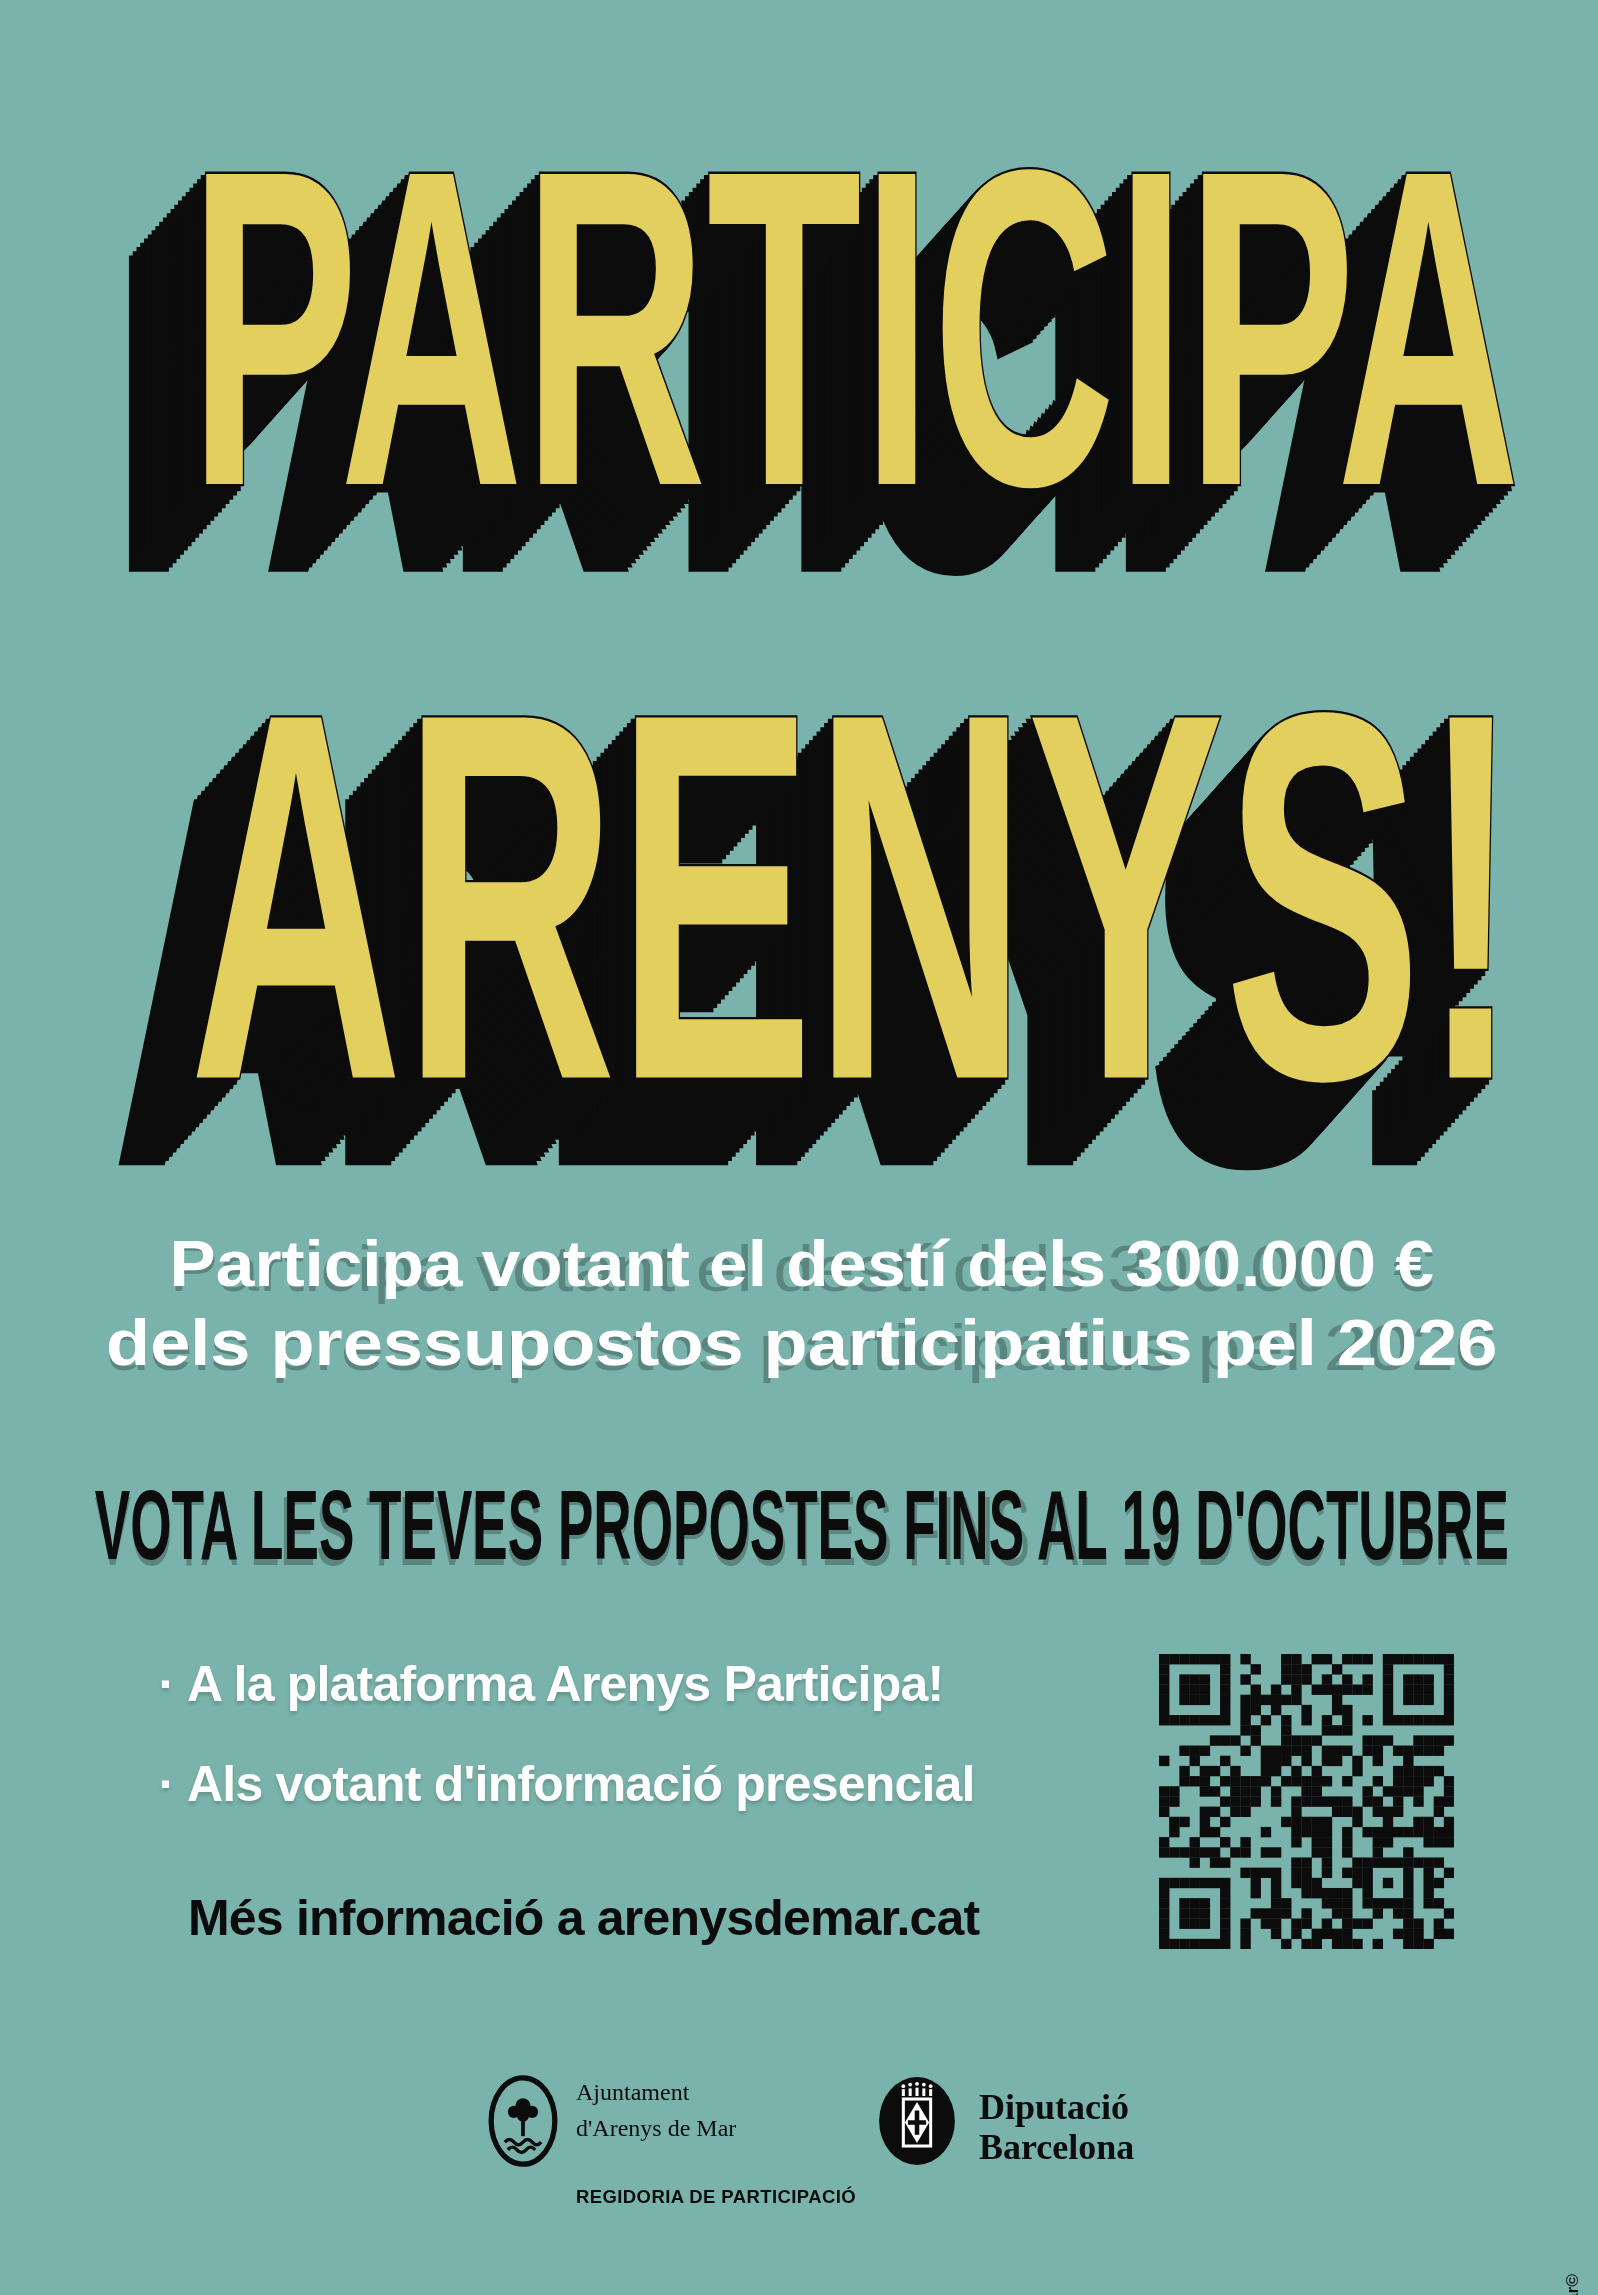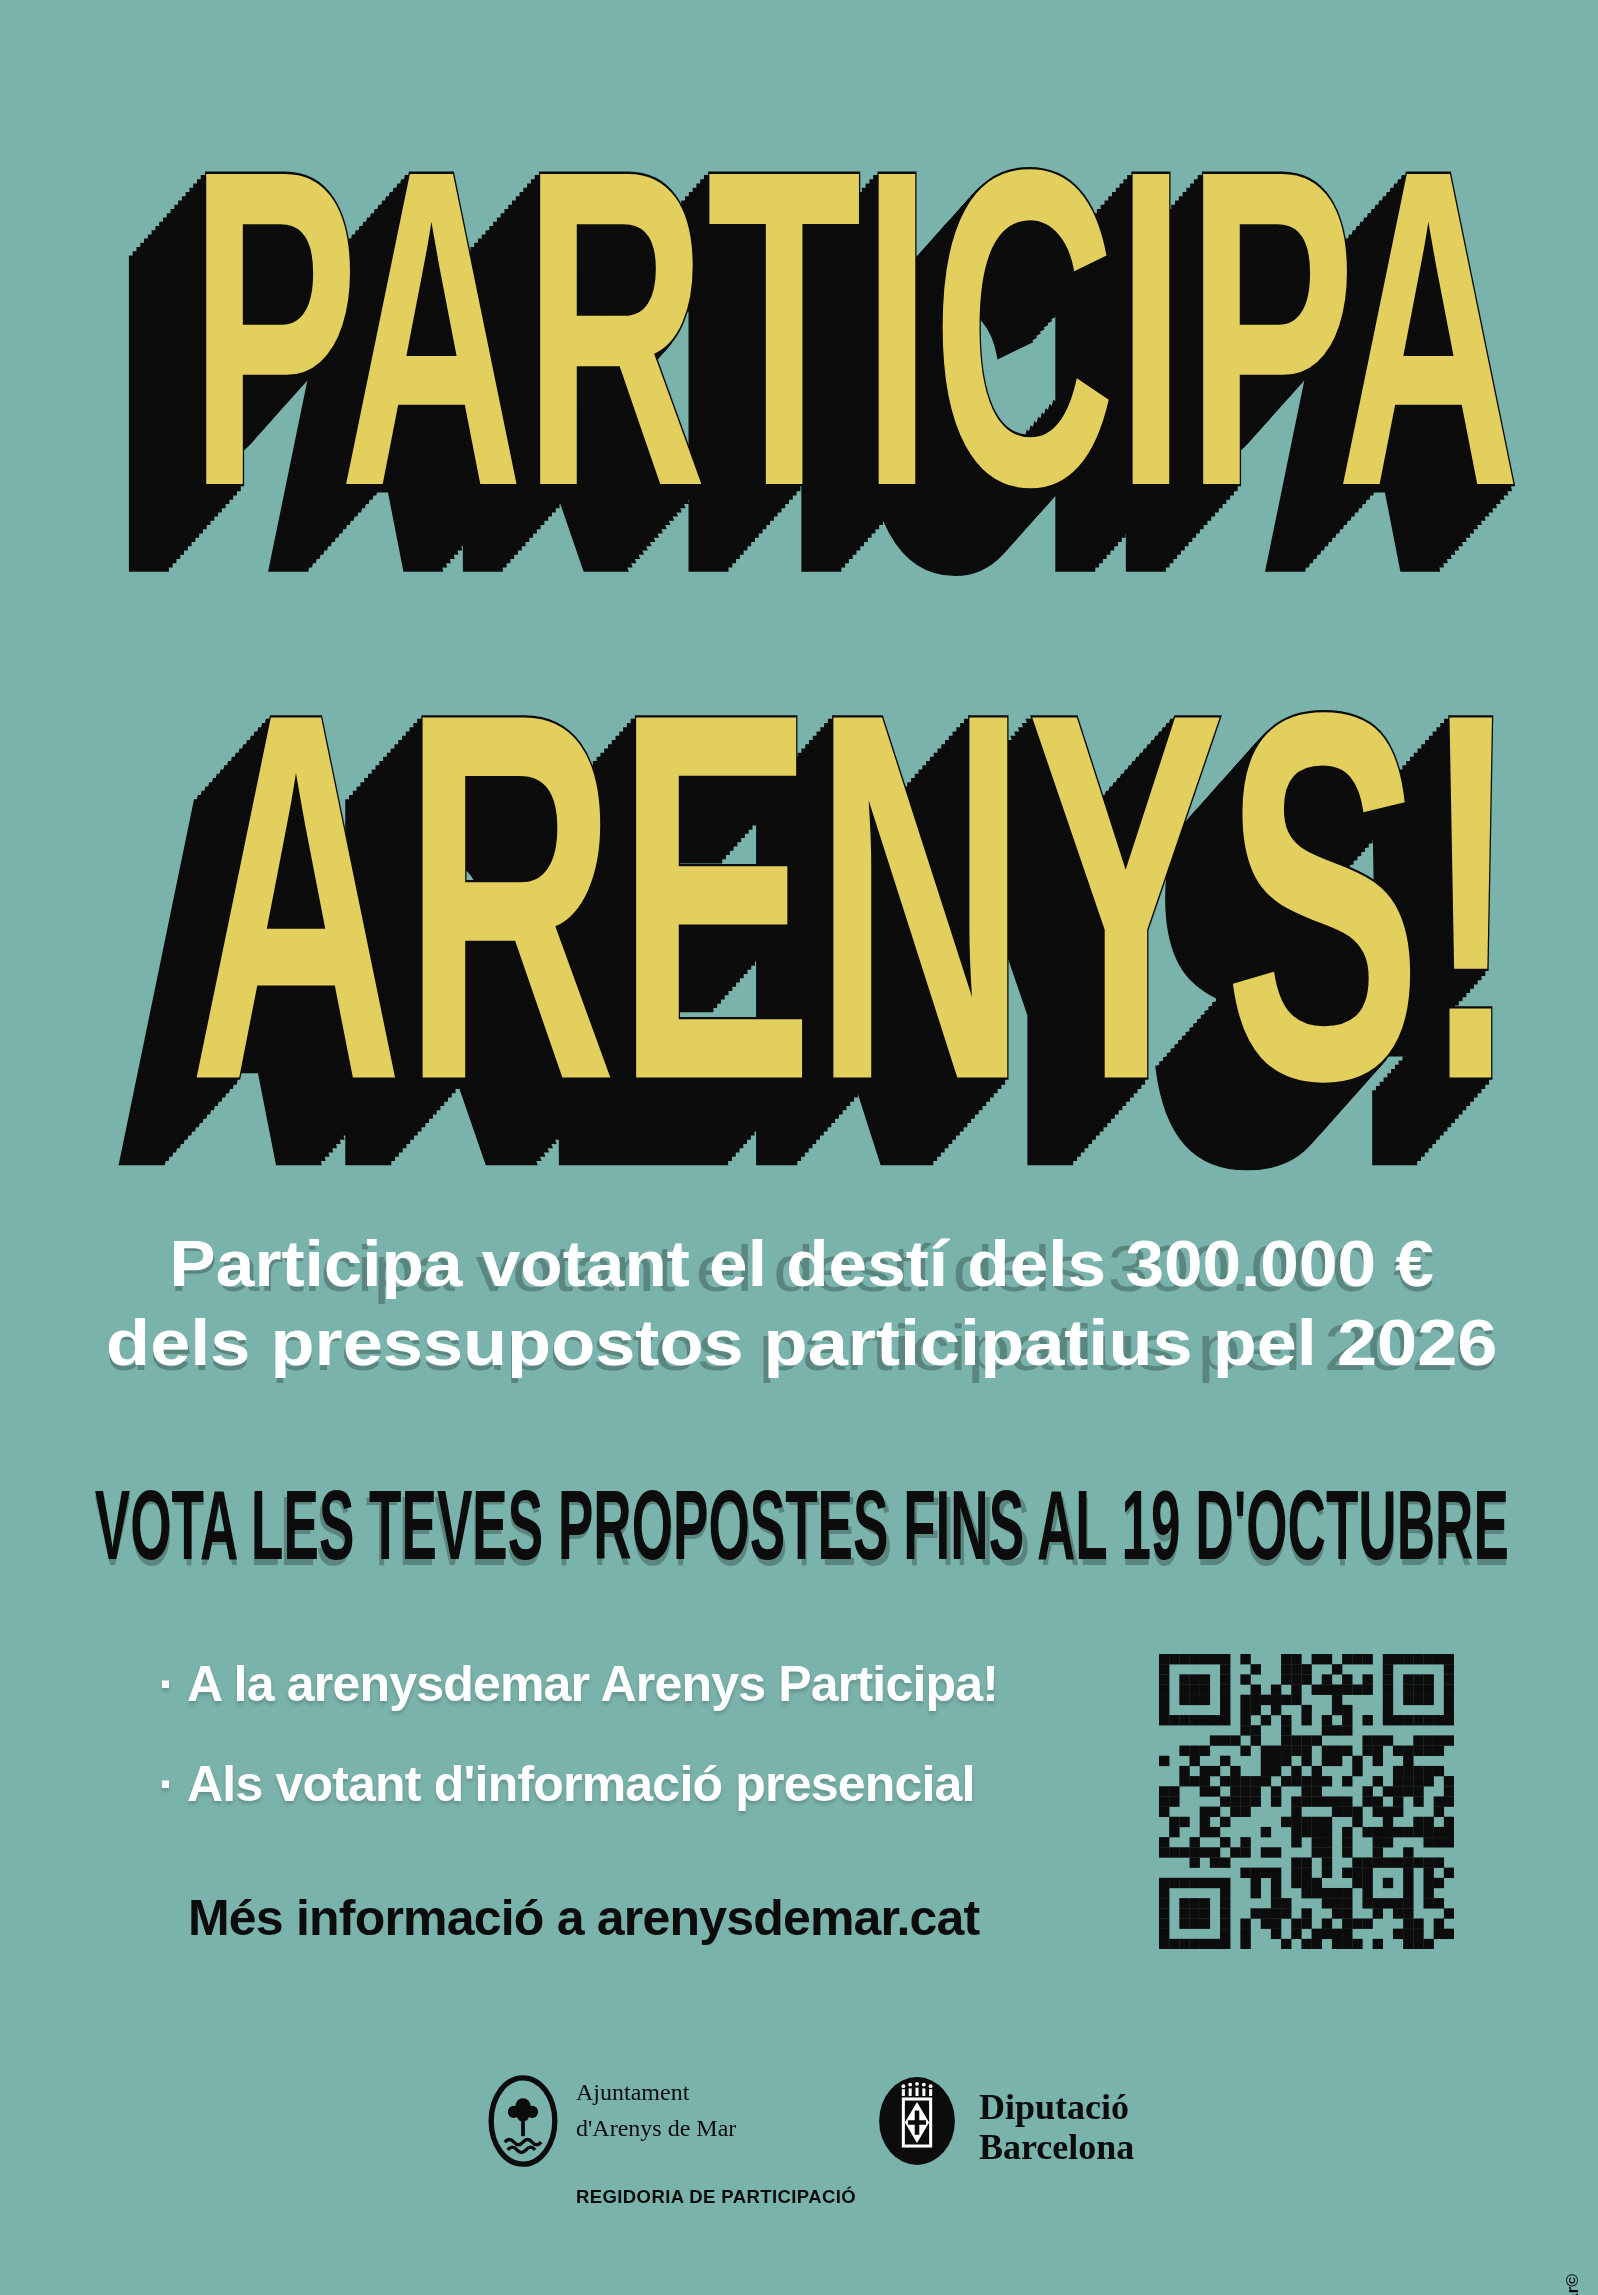--- a/index.html
+++ b/index.html
@@ -89,21 +89,21 @@
     <text x="1060" y="1812" text-anchor="middle" font-size="86" textLength="1840" lengthAdjust="spacingAndGlyphs" fill="#000" opacity="0.25">dels pressupostos participatius pel 2026</text>
       <text class="intro-text soft" x="1060" y="1805" text-anchor="middle" font-size="86" textLength="1840" lengthAdjust="spacingAndGlyphs">dels pressupostos participatius pel 2026</text>
 
     <text x="1060" y="2069" text-anchor="middle" font-size="131" textLength="1870" lengthAdjust="spacingAndGlyphs" fill="#000" opacity="0.25">VOTA LES TEVES PROPOSTES FINS AL 19 D'OCTUBRE</text>
       <text class="banner-text soft" x="1060" y="2062" text-anchor="middle" font-size="131" textLength="1870" lengthAdjust="spacingAndGlyphs">VOTA LES TEVES PROPOSTES FINS AL 19 D'OCTUBRE</text>
   </svg>
 
   <div class="abs" style="left:155px;top:1658px;">
     <div class="bullet-row">
       <span class="marker">·</span>
-      <span>A la arenysdemar Arenys Participa!</span>
+      <span>A la plataforma Arenys Participa!</span>
     </div>
     <div class="bullet-row" style="margin-top:47px;">
       <span class="marker">·</span>
       <span>Als votant d'informació presencial</span>
     </div>
   </div>
 
   <div class="abs more-info" style="left:188px;top:1889px;">Més informació a arenysdemar.cat</div>
 
   <svg id="qr" class="abs" style="left:1159px;top:1654px;" width="295" height="295" viewBox="0 0 390 390">

